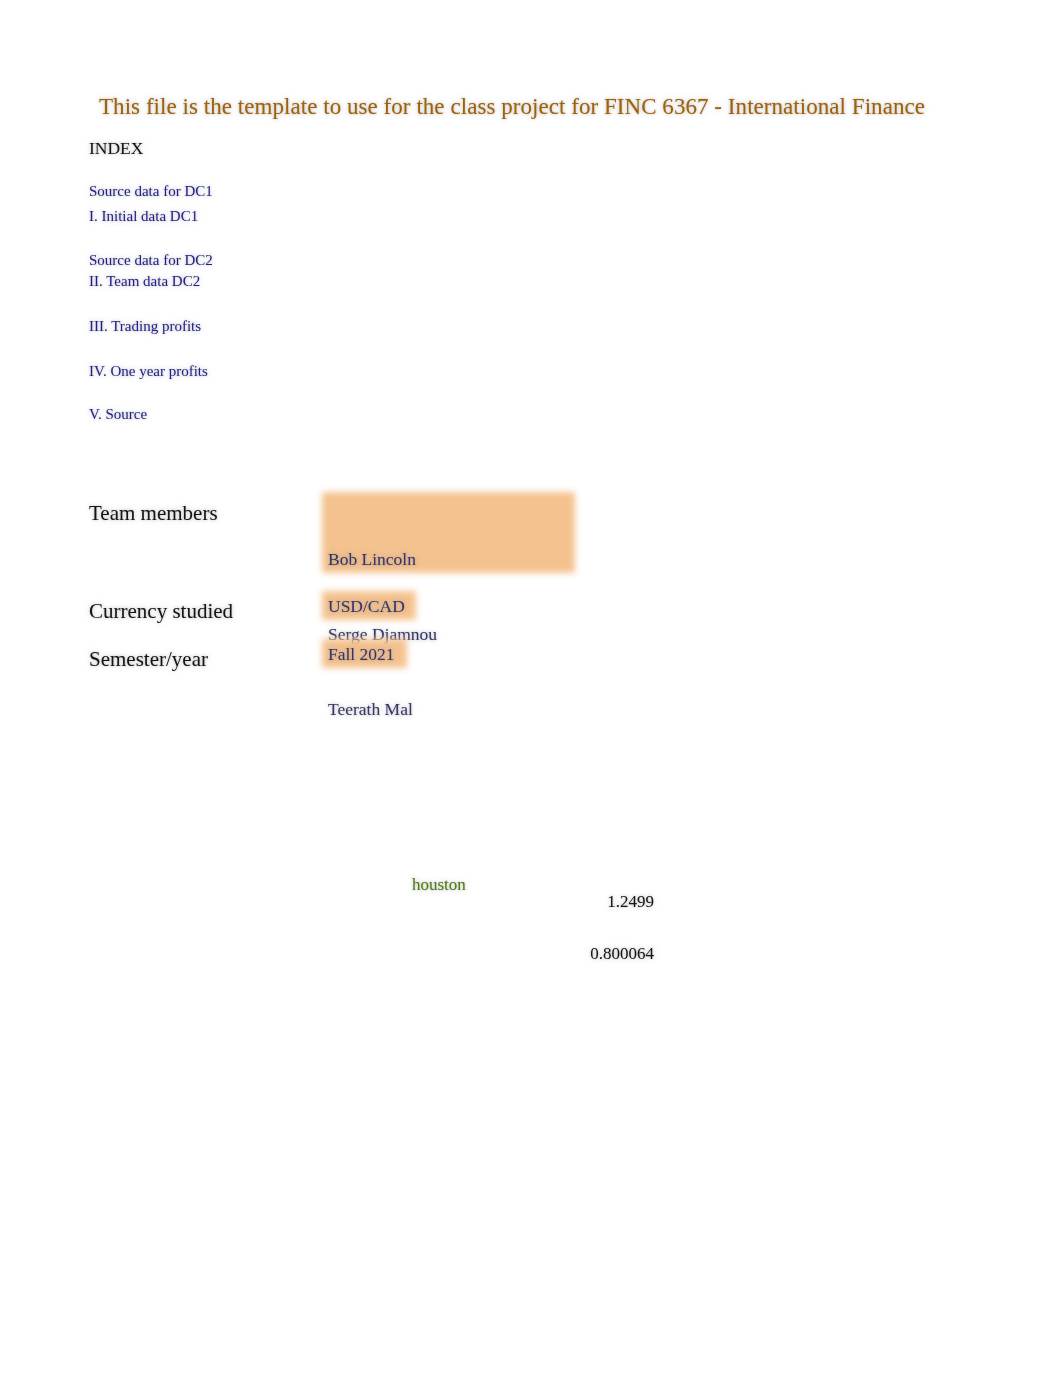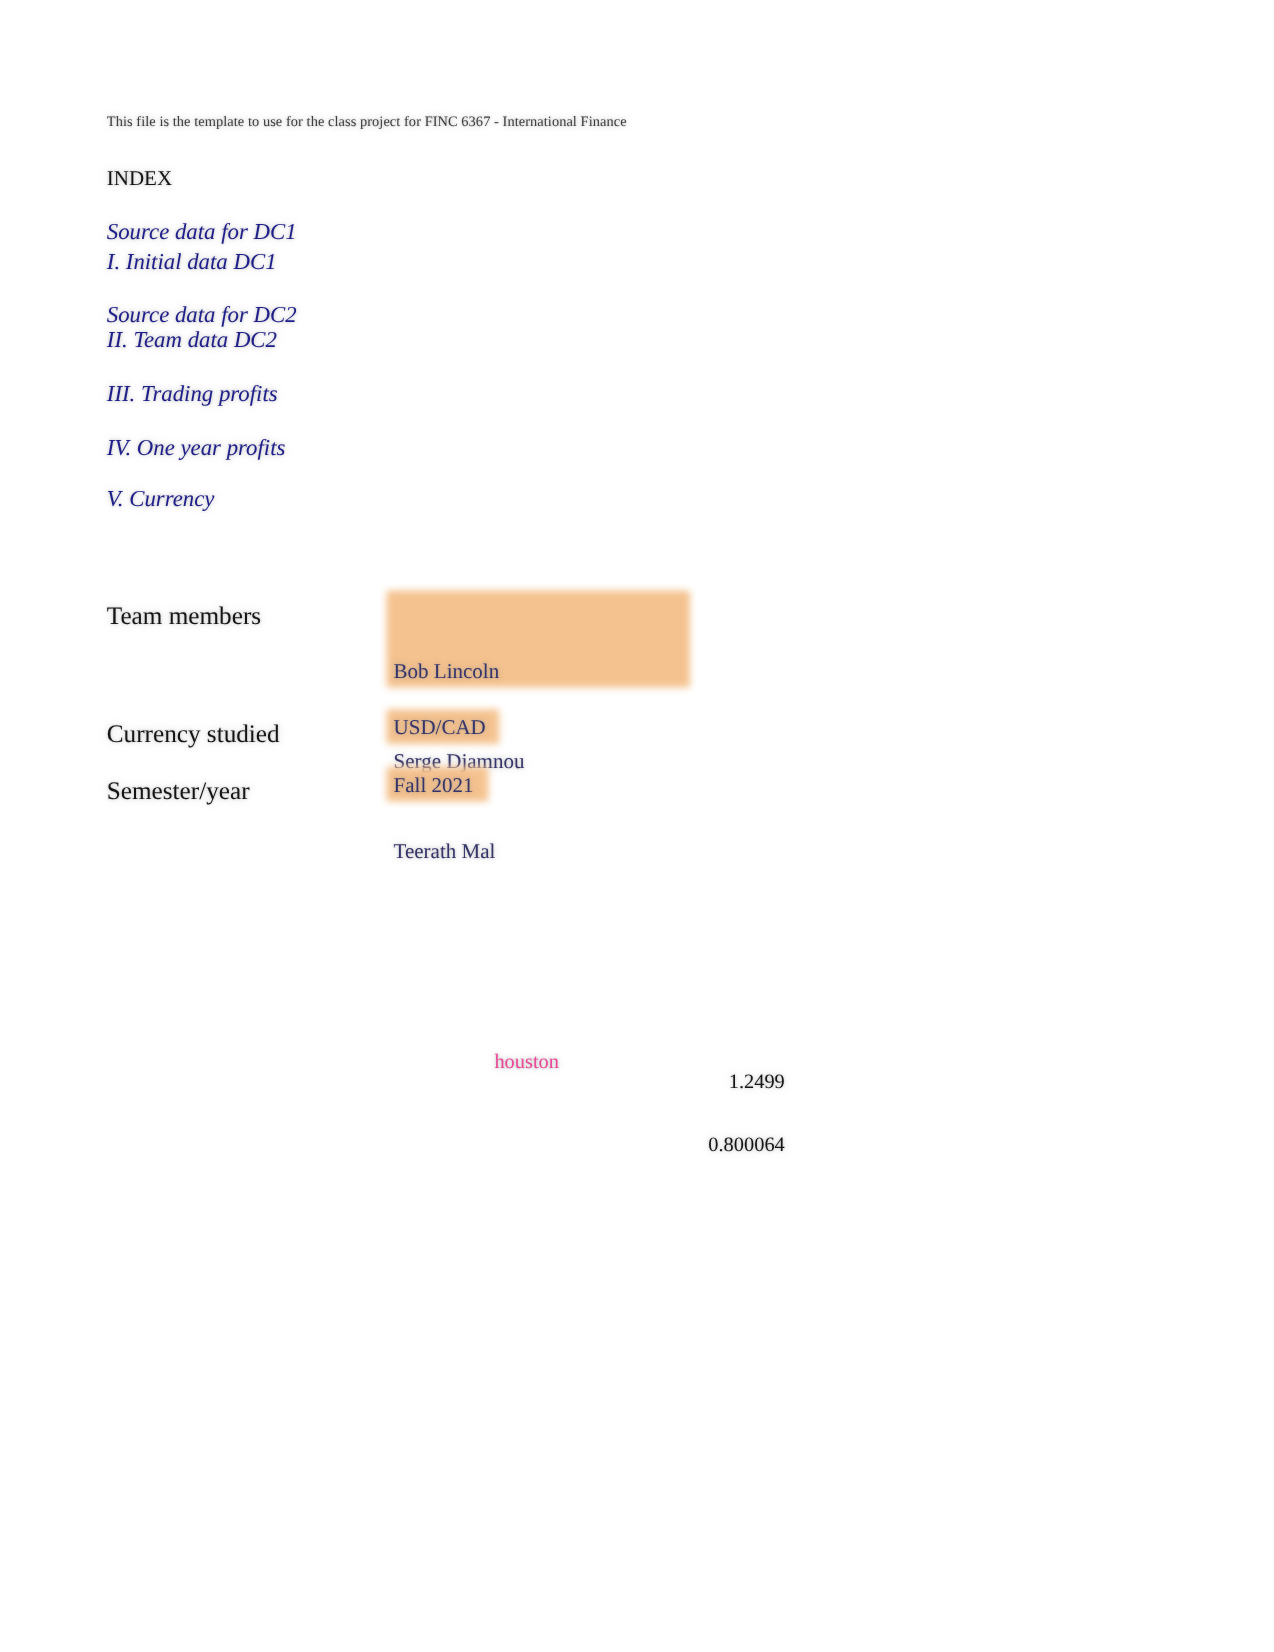--- a/index.html
+++ b/index.html
@@ -28,41 +28,40 @@
   .soft {
     text-shadow:
       0 0 2.2px rgba(120,120,120,0.42),
       0 0 5px rgba(150,150,150,0.28),
       0 0 9px rgba(170,170,170,0.18);
   }
 
   .abs { position: absolute; white-space: pre; }
 
   .title-line {
-    left: 89px;
+    left: 99px;
     top: 94px;
-    font-size: 12px;
-    color: #404040;
+    font-size: 23px;
+    color: #a16207;
     letter-spacing: 0.05px;
   }
 
   .index-head {
     left: 89px;
     top: 138px;
     font-size: 17.5px;
     color: #151515;
   }
 
   .link {
     left: 89px;
-    font-size: 19px;
+    font-size: 15px;
     color: #1f1f8c;
     cursor: pointer;
     text-decoration: none;
-    font-style: italic;
   }
 
   .lbl {
     left: 89px;
     font-size: 21px;
     color: #151515;
   }
 
   .hl-block {
     position: absolute;
@@ -102,21 +101,21 @@
     font-size: 17px;
     color: #151515;
     text-align: right;
     white-space: pre;
   }
 
   .houston {
     left: 412px;
     top: 875px;
     font-size: 17px;
-    color: #ec4899;
+    color: #4d7c0f;
     font-family: Liberation Serif, serif;
   }
 </style>
 </head>
 <body>
 
 <div class="page">
 
   <div class="abs soft title-line">This file is the template to use for the class project for FINC 6367 - International Finance</div>
 
@@ -127,21 +126,21 @@
   <div class="abs soft link" style="top:208px">I. Initial data DC1</div>
 
   <div class="abs soft link" style="top:252px">Source data for DC2</div>
 
   <div class="abs soft link" style="top:273px">II. Team data DC2</div>
 
   <div class="abs soft link" style="top:318px">III. Trading profits</div>
 
   <div class="abs soft link" style="top:363px">IV. One year profits</div>
 
-  <div class="abs soft link" style="top:406px">V. Currency</div>
+  <div class="abs soft link" style="top:406px">V. Source</div>
 
   <div class="abs soft lbl" style="top:501px">Team members</div>
 
   <div class="abs soft lbl" style="top:599px">Currency studied</div>
 
   <div class="abs soft lbl" style="top:647px">Semester/year</div>
 
   <div class="hl-block"></div>
 
   <div class="hl-text names soft">

